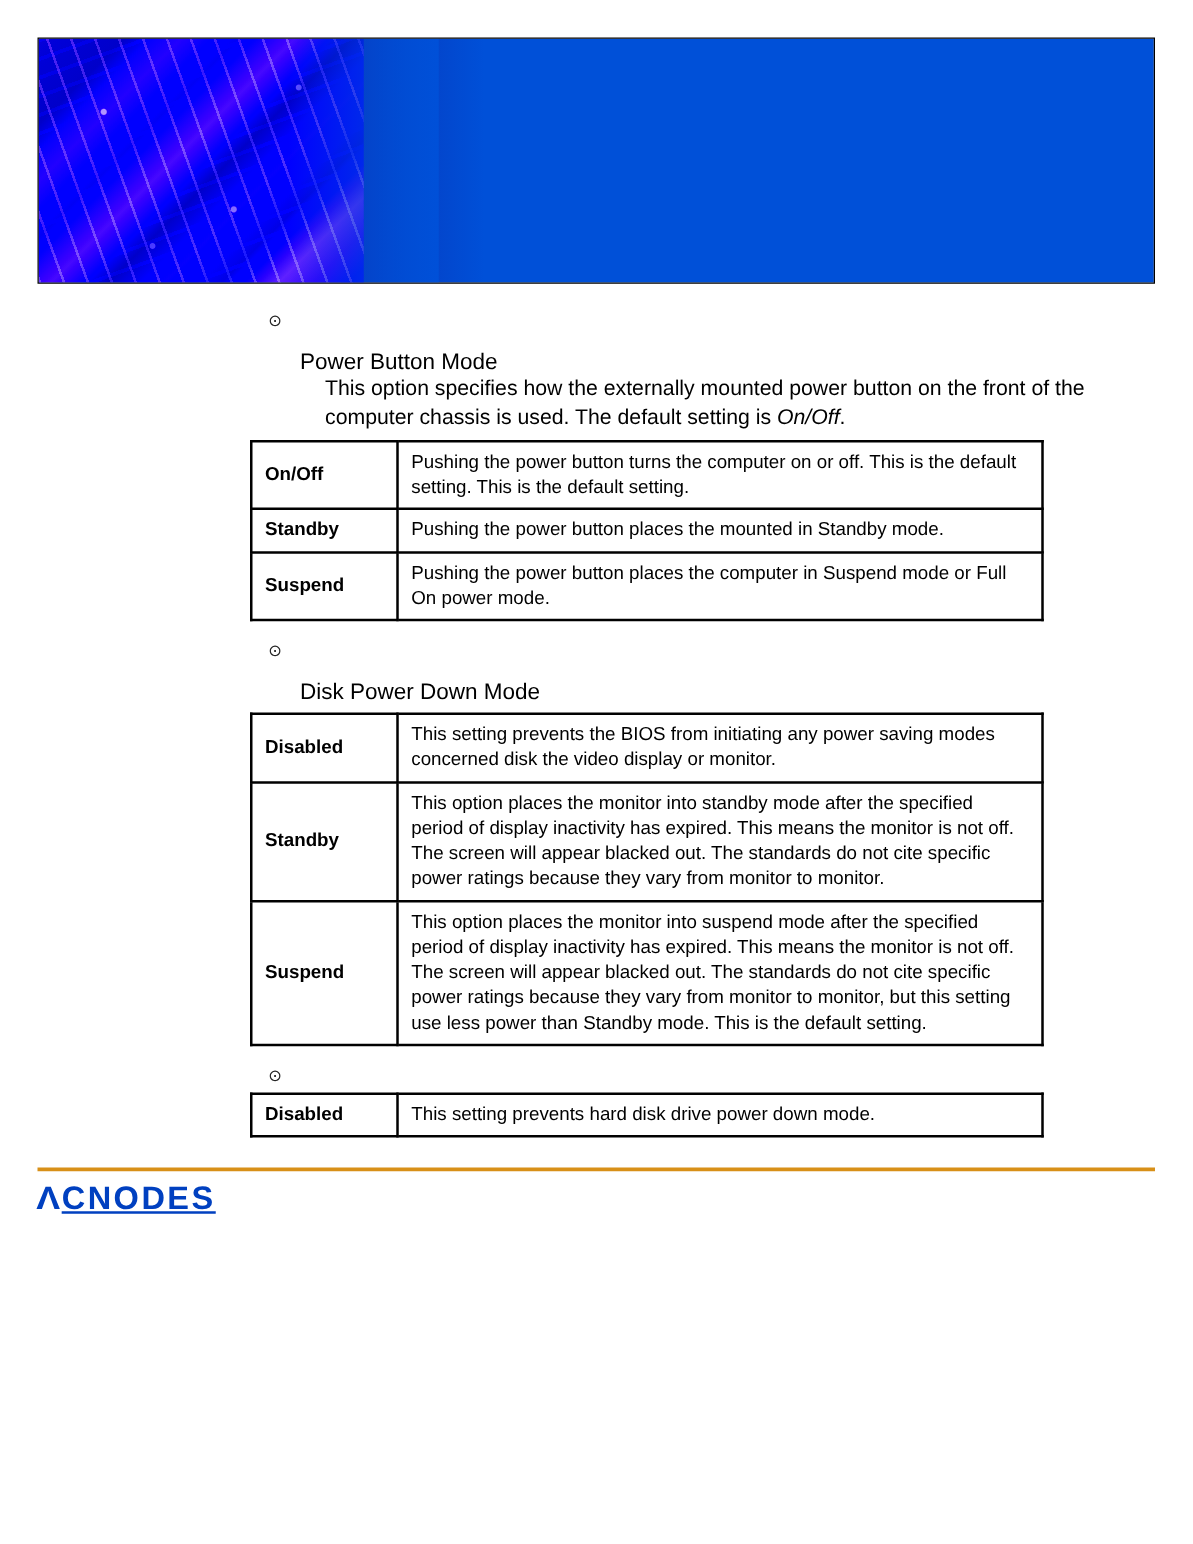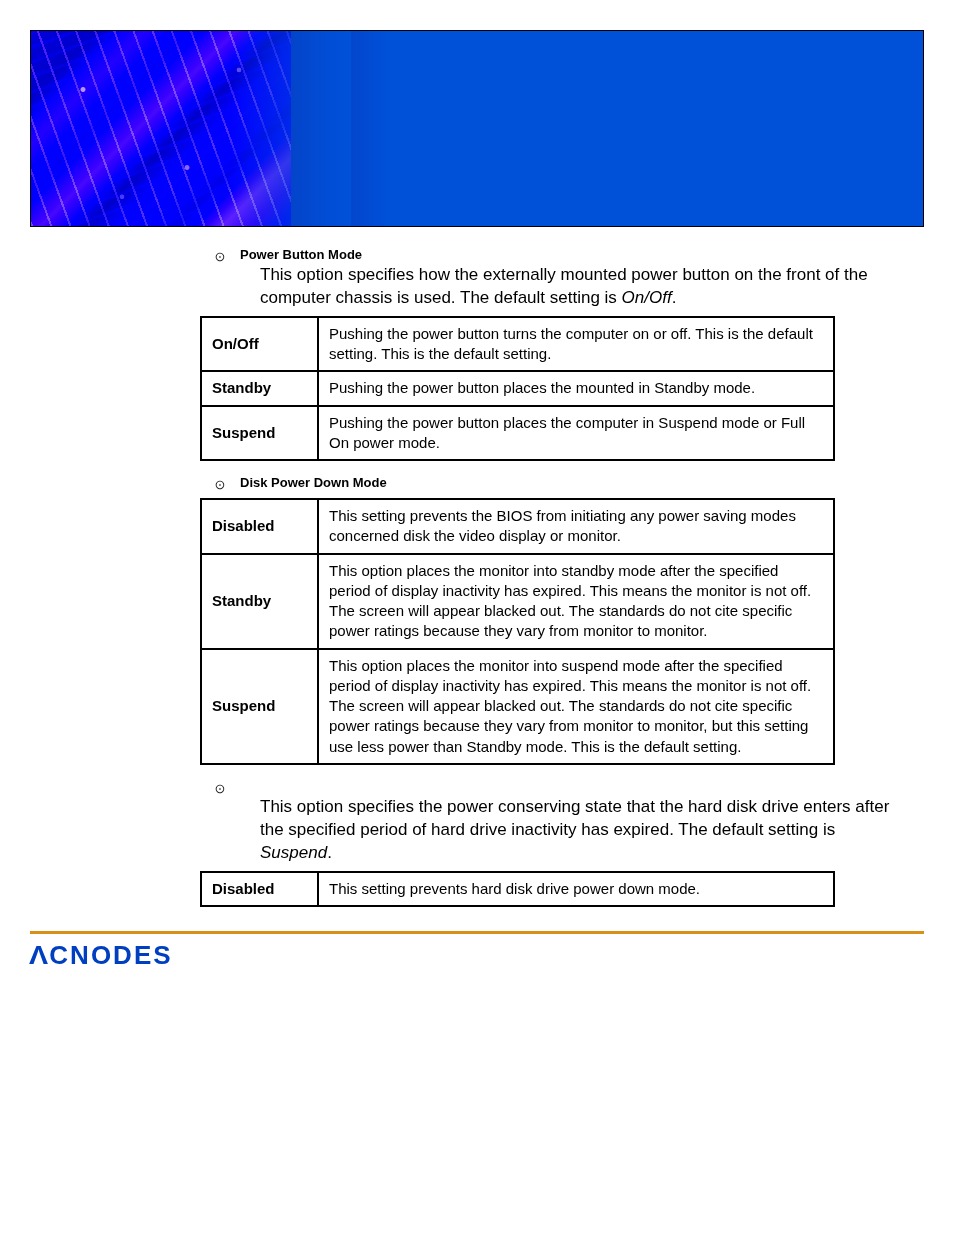--- a/index.html
+++ b/index.html
@@ -68,22 +68,23 @@
     align-items: flex-start;
   }
   .bullet {
     width: 40px;
     text-align: center;
     font-size: 13px;
     color: #222;
     padding-top: 2px;
   }
   .sec-title {
-    font-weight: bold;
-    font-size: 13px;
+    font-weight: normal;
+    font-size: 18px;
+    margin-top: 32px;
   }
   .sec-body {
     margin-left: 60px;
     font-size: 17px;
     line-height: 1.35;
   }
   .sec-body em { font-style: italic; }
 
   table.opts {
     border-collapse: collapse;
@@ -109,20 +110,21 @@
     border: none;
     border-top: 3px solid #d89018;
   }
   .brand {
     margin: 4px 0 1px 30px;
     font-size: 26px;
     font-weight: 800;
     letter-spacing: 2px;
     color: #0040c0;
     font-family: Arial, sans-serif;
+    text-decoration: underline;
   }
   .brand .caret {
     display:inline-block;
     transform: scaleX(1.1);
     font-weight: 900;
   }
 </style>
 </head>
 <body>
 
@@ -181,23 +183,20 @@
         <th>Suspend</th>
         <td>This option places the monitor into suspend mode after the specified period of display inactivity has expired. This means the monitor is not off. The screen will appear blacked out. The standards do not cite specific power ratings because they vary from monitor to monitor, but this setting use less power than Standby mode. This is the default setting.</td>
       </tr>
     </tbody>
       </table>
 
     <div class="section">
       <div class="sec-head">
         <div class="bullet">⊙</div>
       </div>
-      <div class="sec-body">
-        <span>This option specifies the power conserving state that the hard disk drive enters after the specified period of hard drive inactivity has expired. The default setting is </span><em>Suspend</em><span>.</span>
-      </div>
     </div>
     <table class="opts">
       <tbody>
           <tr>
         <th>Disabled</th>
         <td>This setting prevents hard disk drive power down mode.</td>
       </tr>
     </tbody>
       </table>
 

